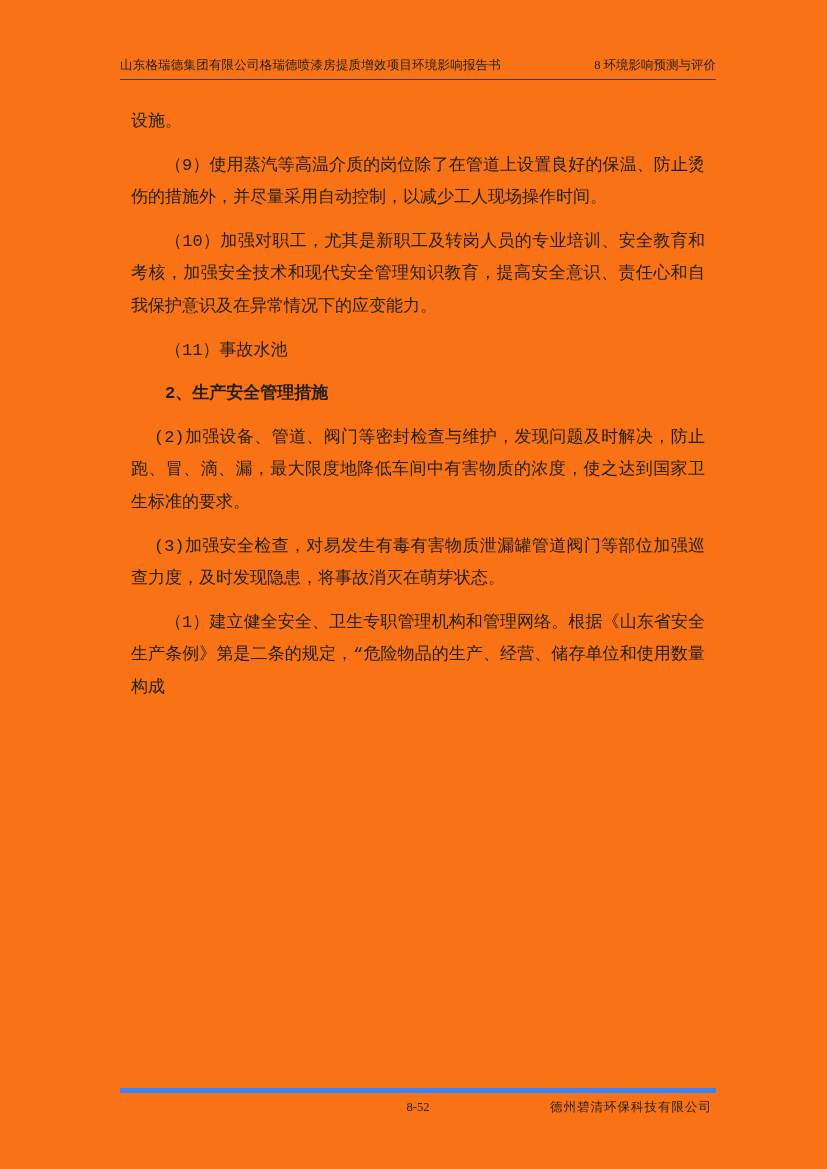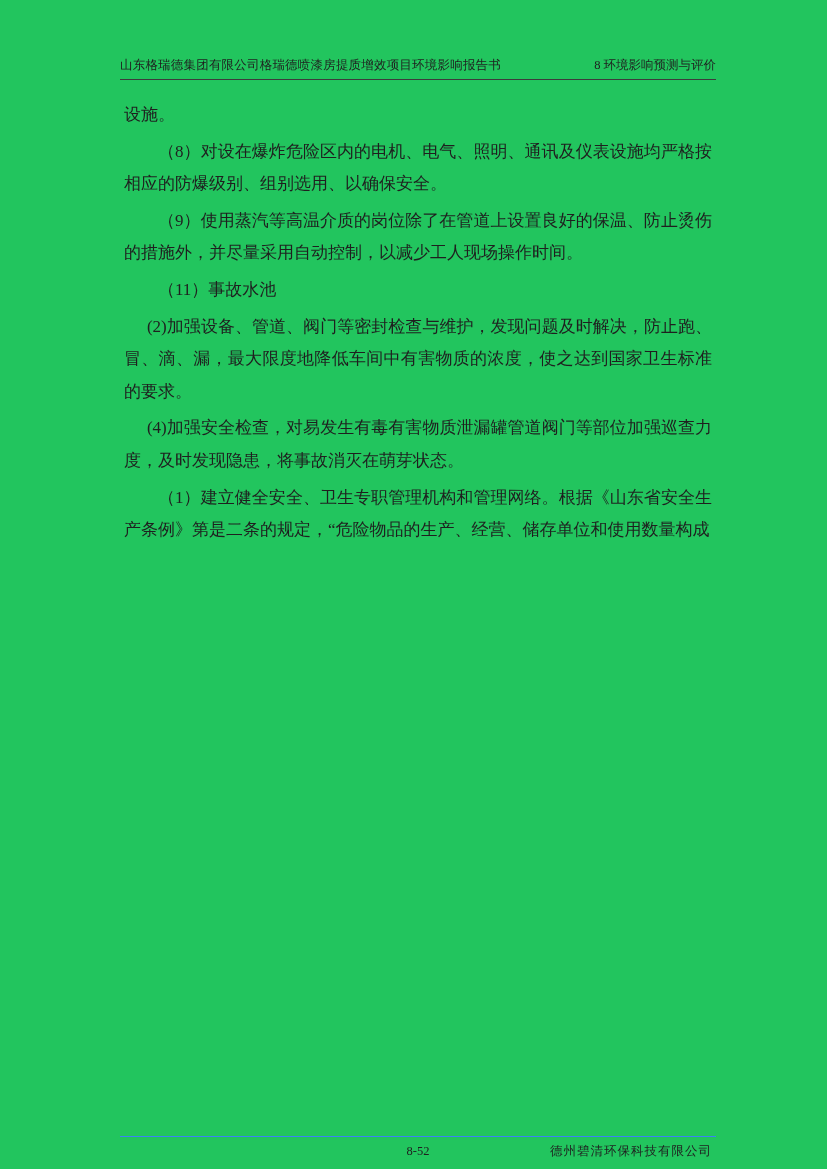--- a/index.html
+++ b/index.html
@@ -5,21 +5,21 @@
   html, body {
     margin: 0;
     padding: 0;
     background: #e8e8e8;
   }
   .page {
     position: relative;
     width: 827px;
     height: 1169px;
     margin: 0 auto;
-    background: #22c55e;
+    background: #f97316;
     box-sizing: border-box;
     padding: 57px 111px 0 120px;
     font-family: "Liberation Serif", "DejaVu Serif", serif;
     color: #1f1f1f;
     overflow: hidden;
   }
   .header {
     display: flex;
     justify-content: space-between;
     align-items: flex-end;
@@ -30,35 +30,34 @@
     white-space: nowrap;
   }
   .header .h-left { letter-spacing: 0.2px; }
   .header .h-right { margin-left: 20px; }
   .content {
     padding-top: 15px;
     font-size: 17px;
     line-height: 32.6px;
     text-align: justify;
   }
-  .para { margin: 4px; text-indent: 2em; }
+  .para { margin: 11px; text-indent: 2em; font-family: Liberation Mono, monospace; }
   .para.continuation { text-indent: 0; }
   .para.half { text-indent: 1.35em; }
   .para.heading { font-weight: bold; }
   .para .bold { font-weight: bold; }
   .footer {
     position: absolute;
     left: 120px;
     right: 111px;
     top: 1088px;
     height: 32px;
-    border-top: 1px solid #3b82f6;
+    border-top: 5px solid #3b82f6;
     font-size: 12.5px;
     line-height: 16px;
-    margin-top: 48px;
   }
   .footer .page-num {
     position: absolute;
     left: 50%;
     top: 6px;
     transform: translateX(-50%);
   }
   .footer .company {
     position: absolute;
     right: 4px;
@@ -71,25 +70,26 @@
 
 <div class="page">
 
   <div class="header">
     <span class="h-left">山东格瑞德集团有限公司格瑞德喷漆房提质增效项目环境影响报告书</span>
     <span class="h-right">8 环境影响预测与评价</span>
   </div>
 
   <div class="content" id="content">
       <p class="para continuation"><span>设施。</span></p>
-      <p class="para body"><span>（8）对设在爆炸危险区内的电机、电气、照明、通讯及仪表设施均严格按相应的防爆级别、组别选用、以确保安全。</span></p>
       <p class="para body"><span>（9）使用蒸汽等高温介质的岗位除了在管道上设置良好的保温、防止烫伤的措施外，并尽量采用自动控制，以减少工人现场操作时间。</span></p>
+      <p class="para body"><span>（10）加强对职工，尤其是新职工及转岗人员的专业培训、安全教育和考核，加强安全技术和现代安全管理知识教育，提高安全意识、责任心和自我保护意识及在异常情况下的应变能力。</span></p>
       <p class="para body"><span>（11）事故水池</span></p>
+      <p class="para heading"><span>2、生产安全管理措施</span></p>
       <p class="para body half"><span>(2)加强设备、管道、阀门等密封检查与维护，发现问题及时解决，防止跑、冒、滴、漏，最大限度地降低车间中有害物质的浓度，使之达到国家卫生标准的要求。</span></p>
-      <p class="para body half"><span>(4)加强安全检查，对易发生有毒有害物质泄漏罐管道阀门等部位加强巡查力度，及时发现隐患，将事故消灭在萌芽状态。</span></p>
+      <p class="para body half"><span>(3)加强安全检查，对易发生有毒有害物质泄漏罐管道阀门等部位加强巡查力度，及时发现隐患，将事故消灭在萌芽状态。</span></p>
       <p class="para body"><span>（1）建立健全安全、卫生专职管理机构和管理网络。根据《山东省安全生产条例》第是二条的规定，“危险物品的生产、经营、储存单位和使用数量构成</span></p>
     </div>
 
   <div class="footer">
     <span class="page-num">8-52</span>
     <span class="company">德州碧清环保科技有限公司</span>
   </div>
 
 </div>
 

